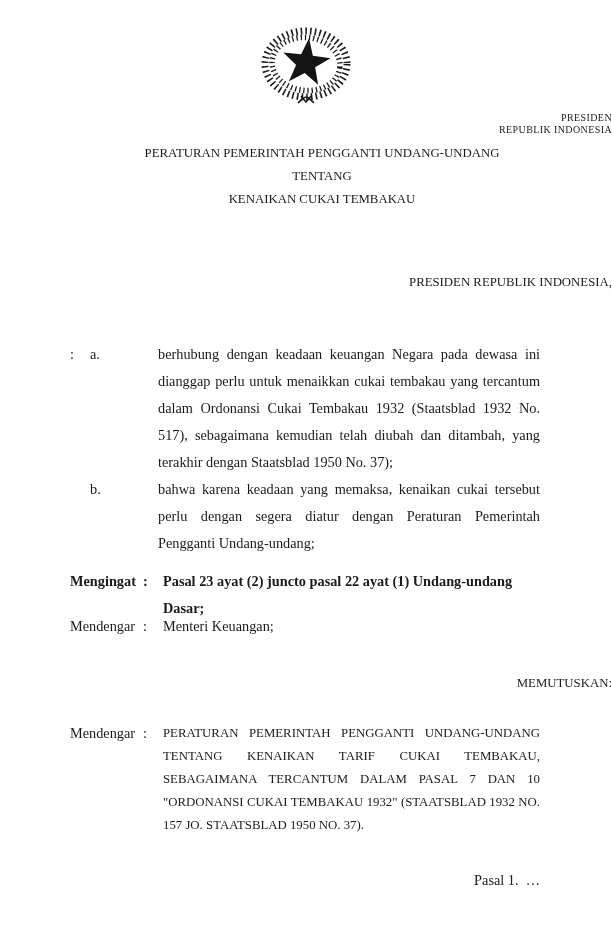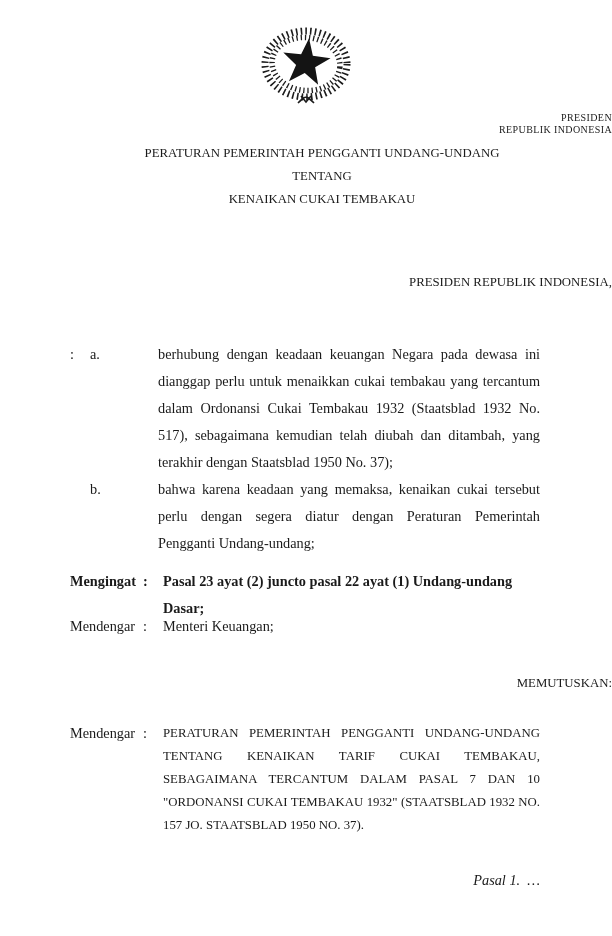--- a/index.html
+++ b/index.html
@@ -107,21 +107,20 @@
 
   
   .footer-continuation {
     position: absolute;
     top: 869px;
     right: 72px;
     font-size: 14.3px;
     line-height: 23px;
     text-align: right;
     white-space: pre;
-    font-style: italic;
   }
 </style>
 </head>
 <body>
 
 <div class="page">
 
   <div class="emblem">
     <svg width="104" height="82" viewBox="0 0 104 82" xmlns="http://www.w3.org/2000/svg">
       <g stroke="#1c1c1c" fill="none">

